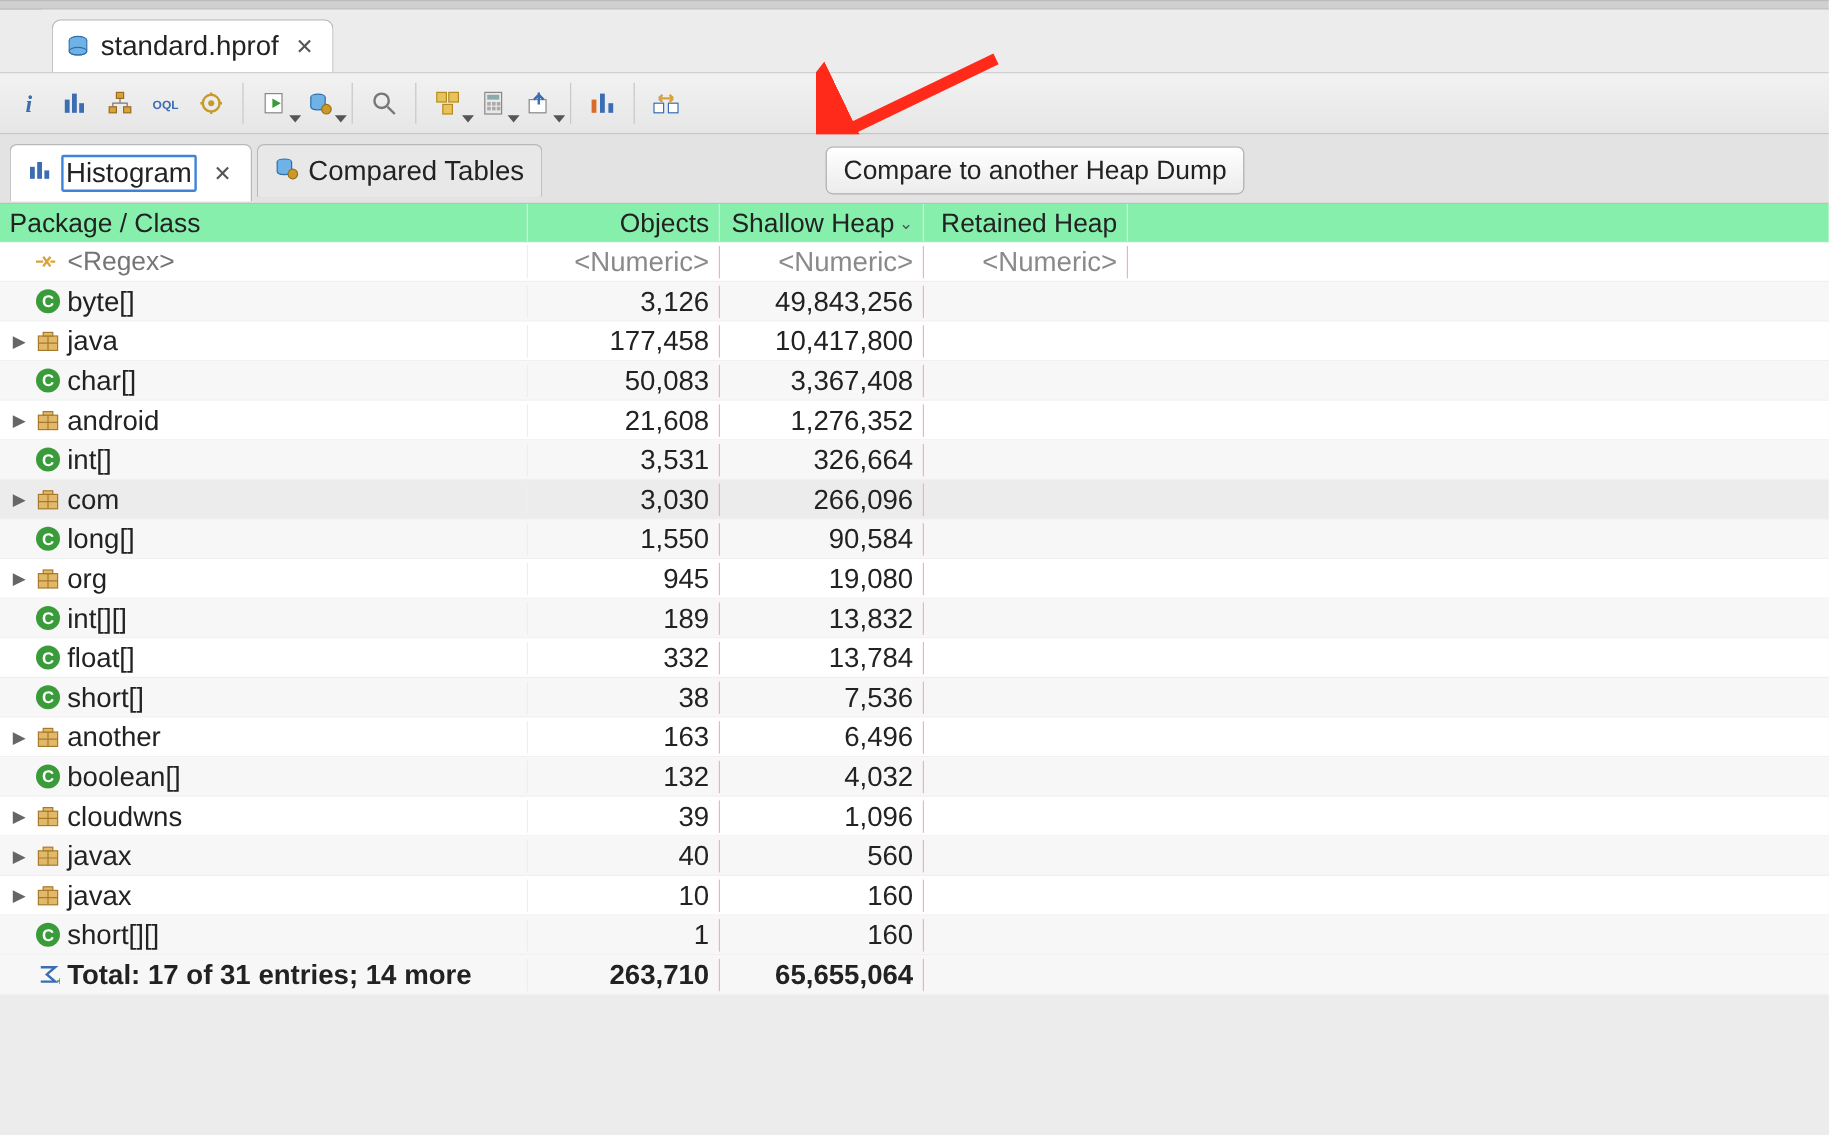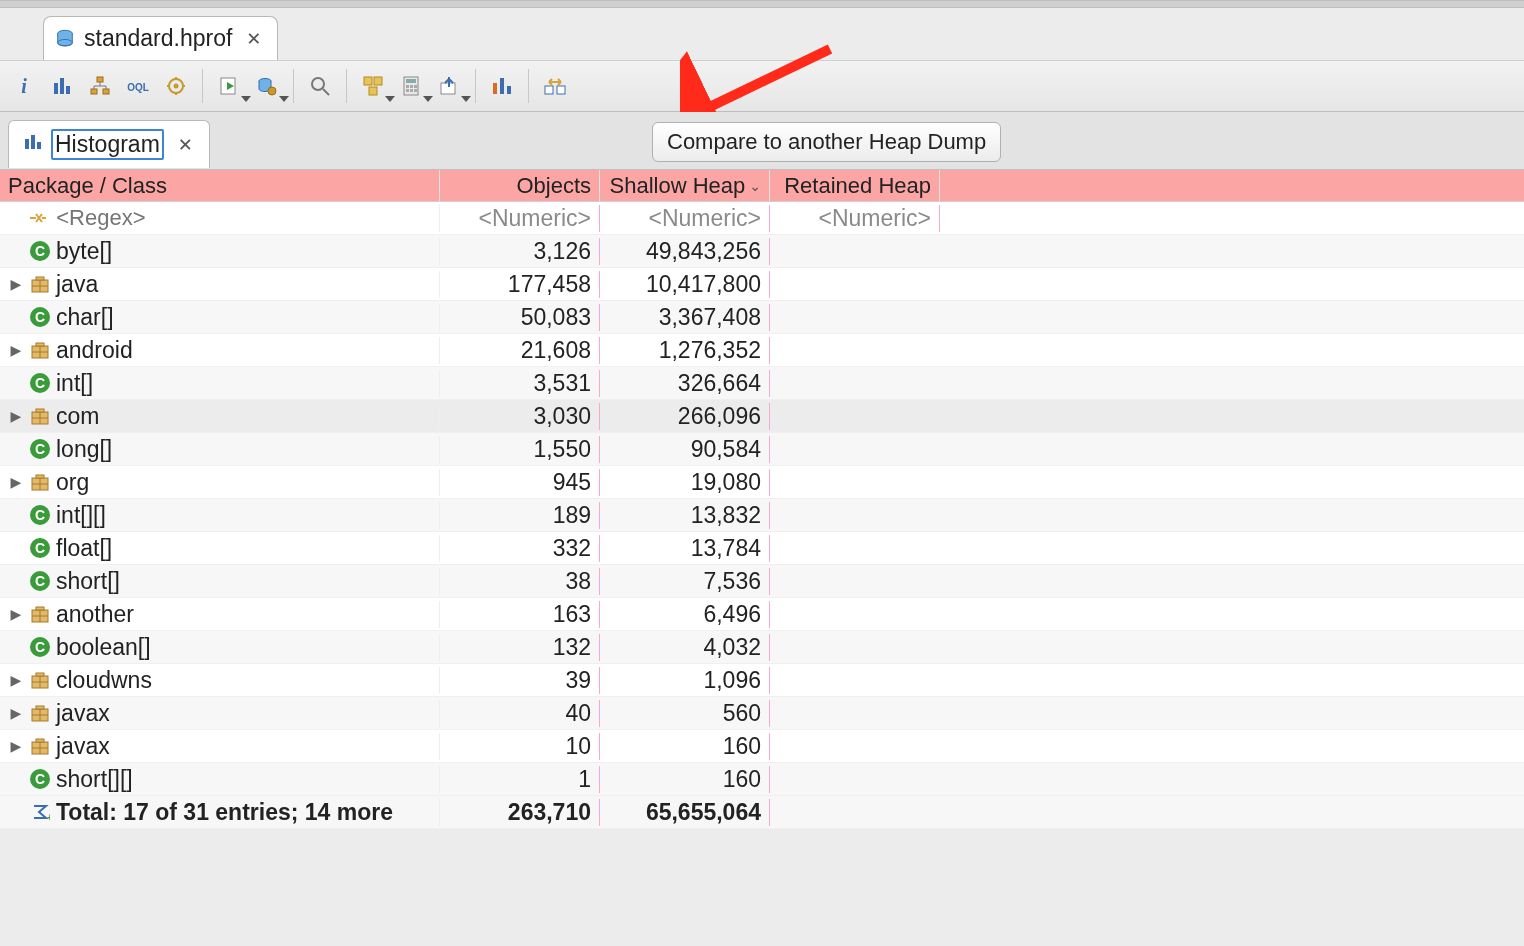--- a/index.html
+++ b/index.html
@@ -99,35 +99,35 @@
   .sub-tab.active {
     background:#ffffff;
   }
   .sub-tab .selected {
     border: 2px solid #3e84d6;
     padding: 0 2px;
     border-radius:2px;
   }
   .compare-btn {
     position:absolute;
-    left: 652px;
+    left: 688px;
     top: 10px;
     background: linear-gradient(#ffffff,#ececec);
     border:1px solid #b0b0b0;
     border-radius:6px;
     padding:6px 14px;
     font-size:22px;
     color:#222;
     cursor:default;
   }
 
   .table-wrap { background:#fff; }
   .col-head {
     display:flex;
-    background:#fca5a5;
+    background:#86efac;
     border-bottom:1px solid #d0d0d0;
     height:32px;
     align-items:flex-start;
   }
   .col-head > div {
     padding: 2px 8px;
     color:#222;
     font-size:22px;
     border-right:1px solid #e4e4e4;
     height:100%;
@@ -304,20 +304,28 @@
 <div class="sub-tabs">
   <div class="sub-tab active">
     <span><svg width="20" height="20">
           <rect x="2" y="7" width="4" height="10" fill="#3a6db2"></rect>
           <rect x="8" y="3" width="4" height="14" fill="#3a6db2"></rect>
           <rect x="14" y="10" width="4" height="7" fill="#3a6db2"></rect>
         </svg></span>
     <span class="selected">Histogram</span>
     <span class="tab-close">✕</span>
   </div>
+  <div class="sub-tab">
+    <span><svg width="20" height="20">
+          <ellipse cx="8" cy="5" rx="6" ry="2.5" fill="#6fb2e8" stroke="#2f6ea8"></ellipse>
+          <path d="M2 5v8c0 1.4 2.7 2.5 6 2.5s6-1.1 6-2.5V5" fill="#6fb2e8" stroke="#2f6ea8"></path>
+          <circle cx="15" cy="15" r="4" fill="#c79a2a" stroke="#9c6c18"></circle>
+        </svg></span>
+    <span>Compared Tables</span>
+  </div>
   <button class="compare-btn">Compare to another Heap Dump</button>
 </div>
 
 <div class="table-wrap">
   <div class="col-head">
     <div class="c1">Package / Class</div>
     <div class="c2">Objects</div>
     <div class="c3">
         <span>Shallow Heap</span>
         <span class="sort-ind">⌄</span>

